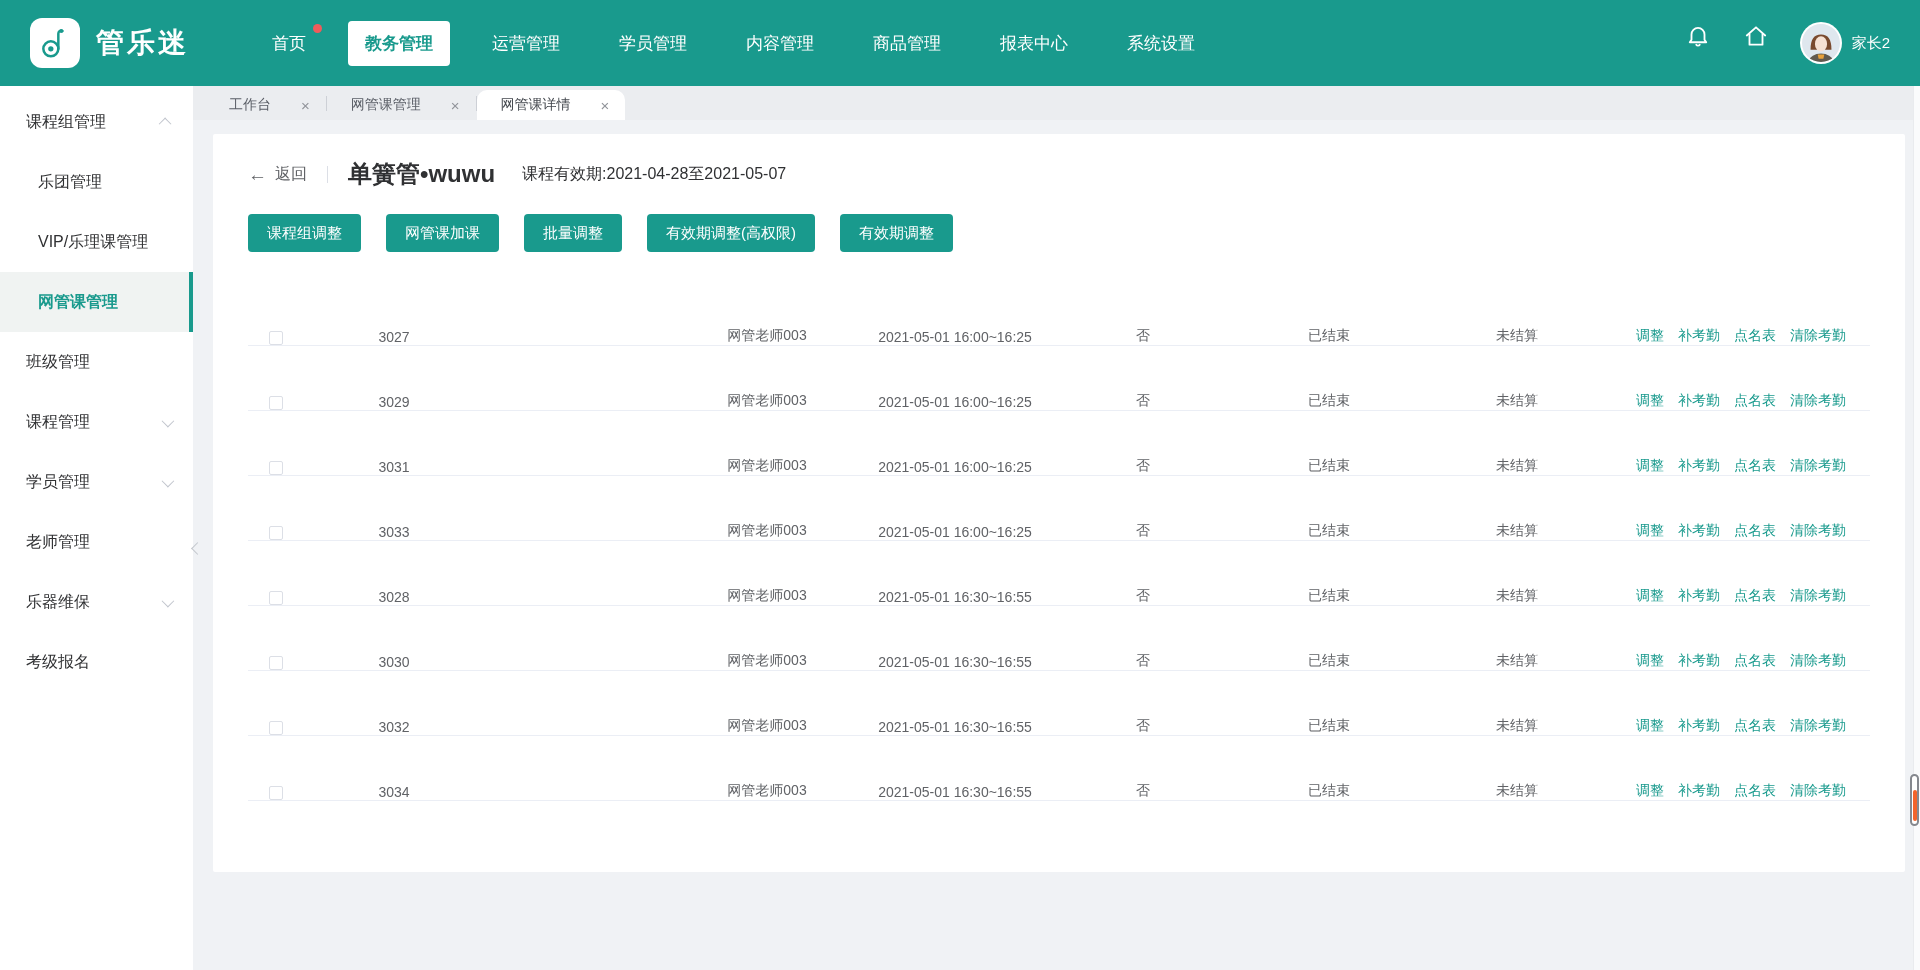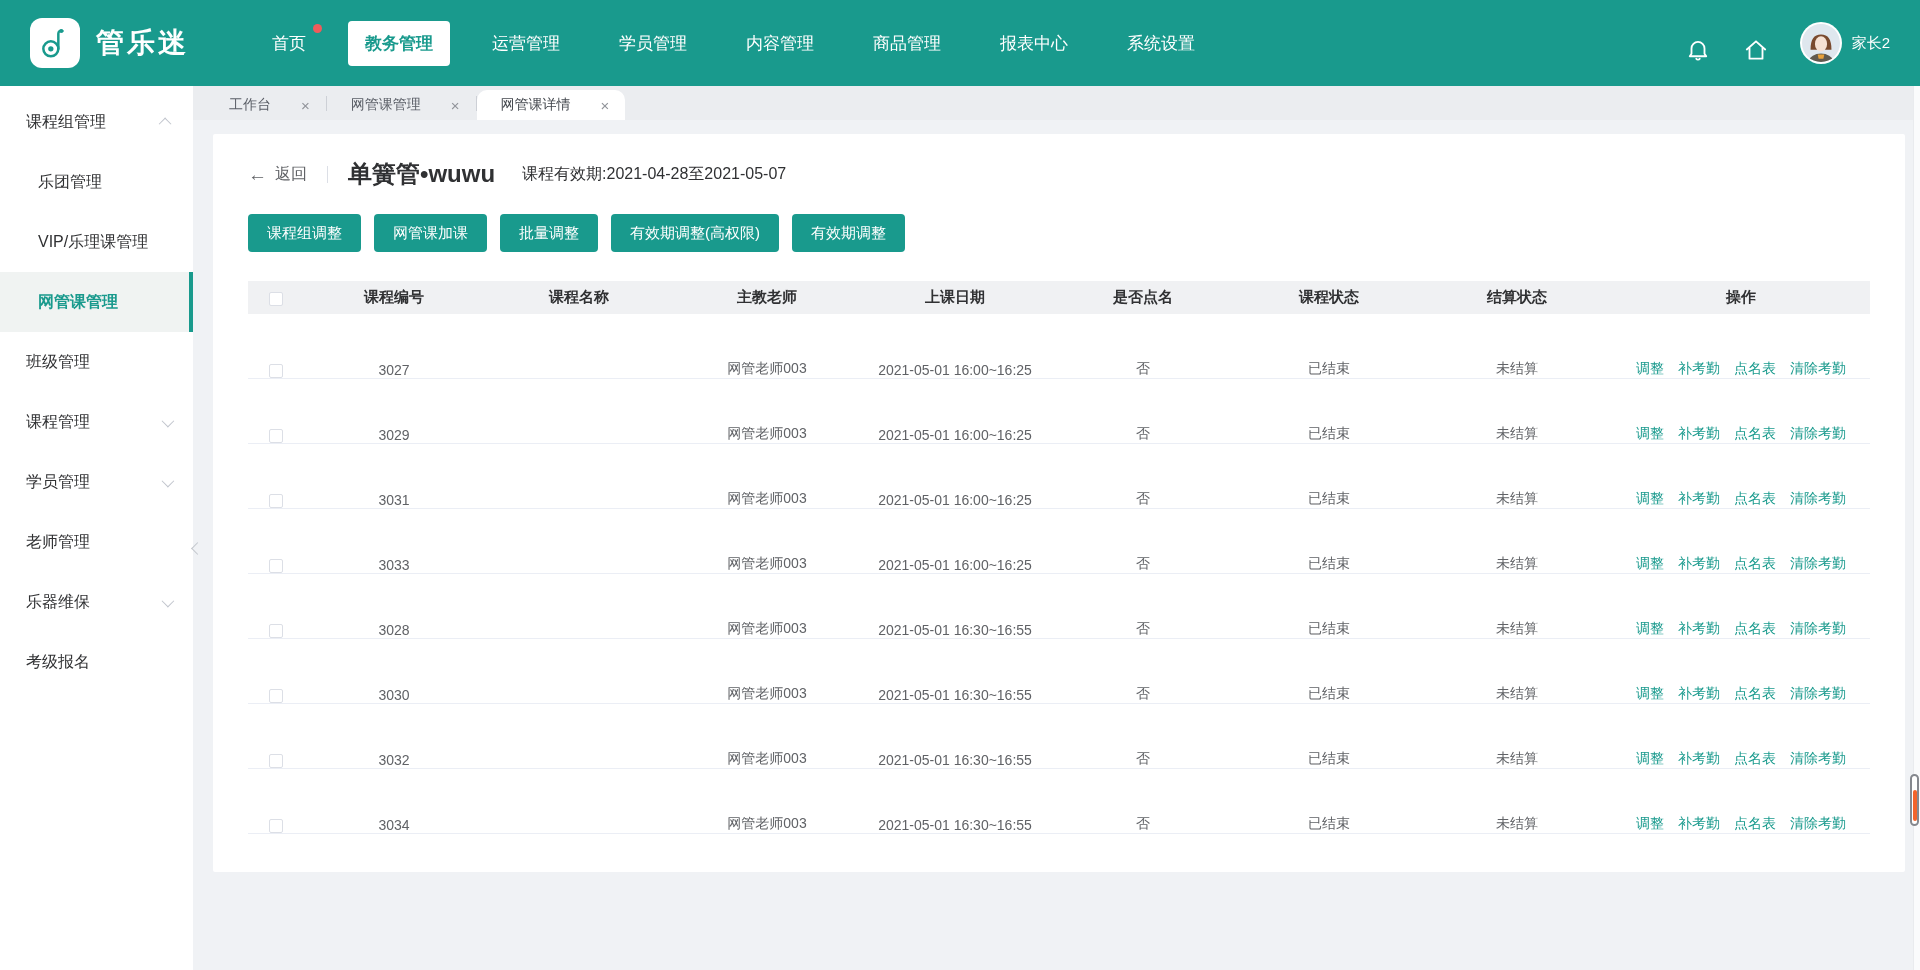--- a/index.html
+++ b/index.html
@@ -9,21 +9,21 @@
   
   .navbar{height:86px;background:#199a8d;display:flex;align-items:center;padding:8px 30px;position:relative;z-index:5}
   .logo{display:flex;align-items:center;gap:16px}
   .logo-box{width:50px;height:50px;background:#fff;border-radius:12px;display:flex;align-items:center;justify-content:center}
   .logo-box svg{width:40px;height:40px}
   .logo-text{color:#fff;font-size:28px;font-weight:bold;letter-spacing:3px}
   .nav-menu{display:flex;align-items:center;margin-left:66px;gap:25px}
   .nav-item{color:#fff;font-size:17px;padding:11px 17px;border-radius:4px;position:relative;cursor:pointer;white-space:nowrap}
   .nav-item.active{background:#fff;color:#199a8d;font-weight:bold}
   .nav-badge{position:absolute;top:3px;right:1px;width:9px;height:9px;border-radius:50%;background:#f05b5b}
-  .nav-right{margin-left:auto;display:flex;align-items:flex-end;gap:30px}
+  .nav-right{margin-left:auto;display:flex;align-items:flex-start;gap:30px}
   .icon-btn{width:28px;height:28px;display:flex;align-items:center;justify-content:center;cursor:pointer}
   .icon-btn svg{width:26px;height:26px}
   .user-wrap{display:flex;align-items:center;gap:10px;cursor:pointer}
   .avatar{width:42px;height:42px;border-radius:50%;overflow:hidden;border:2px solid rgba(255,255,255,.95);background:#e9eef2}
   .user-name{color:#fff;font-size:15px}
 
   
   .layout{display:flex;height:884px;position:relative}
 
   
@@ -50,21 +50,21 @@
   .content{flex:1;padding:14px 15px 0 20px}
   .card{background:#fff;border-radius:2px;height:738px;padding:24px 35px 0 35px;position:relative}
 
   .title-row{display:flex;align-items:center;height:32px}
   .back{display:flex;align-items:center;gap:8px;color:#606266;font-size:16px;cursor:pointer}
   .back .arr{font-size:19px;line-height:1;color:#606266}
   .vdiv{width:1px;height:17px;background:#dcdfe6;margin:0 20px}
   .page-title{font-size:24px;font-weight:bold;color:#303133}
   .validity{margin-left:27px;font-size:16px;color:#303133}
 
-  .btn-row{display:flex;gap:13px;margin-top:24px}
+  .btn-row{display:flex;gap:25px;margin-top:24px}
   .action-btn{background:#199a8d;color:#fff;border:none;height:38px;padding:0 19px;border-radius:4px;font-size:15px;cursor:pointer;white-space:nowrap}
 
   
   .table{margin-top:29px}
   .thead{display:flex;align-items:center;background:#f0f1f3;height:33px}
   .th{font-size:15px;font-weight:bold;color:#303133;text-align:center}
   .tr{display:flex;align-items:flex-end;height:65px;border-bottom:1px solid #ebeef5}
   .td{font-size:14px;color:#606266;text-align:center;overflow:hidden;white-space:nowrap}
   .c0{width:56px;text-align:center}
   .c1{width:180px}.c2{width:190px}.c3{width:186px}.c4{width:190px}
@@ -204,31 +204,20 @@
 
         <div class="btn-row">
             <button class="action-btn">课程组调整</button>
             <button class="action-btn">网管课加课</button>
             <button class="action-btn">批量调整</button>
             <button class="action-btn">有效期调整(高权限)</button>
             <button class="action-btn">有效期调整</button>
           </div>
 
         <div class="table">
-          <div class="thead">
-              <div class="th c0"><span class="cbx"></span></div>
-              <div class="th c1">课程编号</div>
-              <div class="th c2">课程名称</div>
-              <div class="th c3">主教老师</div>
-              <div class="th c4">上课日期</div>
-              <div class="th c5">是否点名</div>
-              <div class="th c6">课程状态</div>
-              <div class="th c7">结算状态</div>
-              <div class="th c8">操作</div>
-            </div>
           <div id="tbody">
               <div class="tr">
                 <div class="td c0"><span class="cbx"></span></div>
                 <div class="td c1">3027</div>
                 <div class="td c2"></div>
                 <div class="td c3">网管老师003</div>
                 <div class="td c4">2021-05-01 16:00~16:25</div>
                 <div class="td c5">否</div>
                 <div class="td c6">已结束</div>
                 <div class="td c7">未结算</div>

